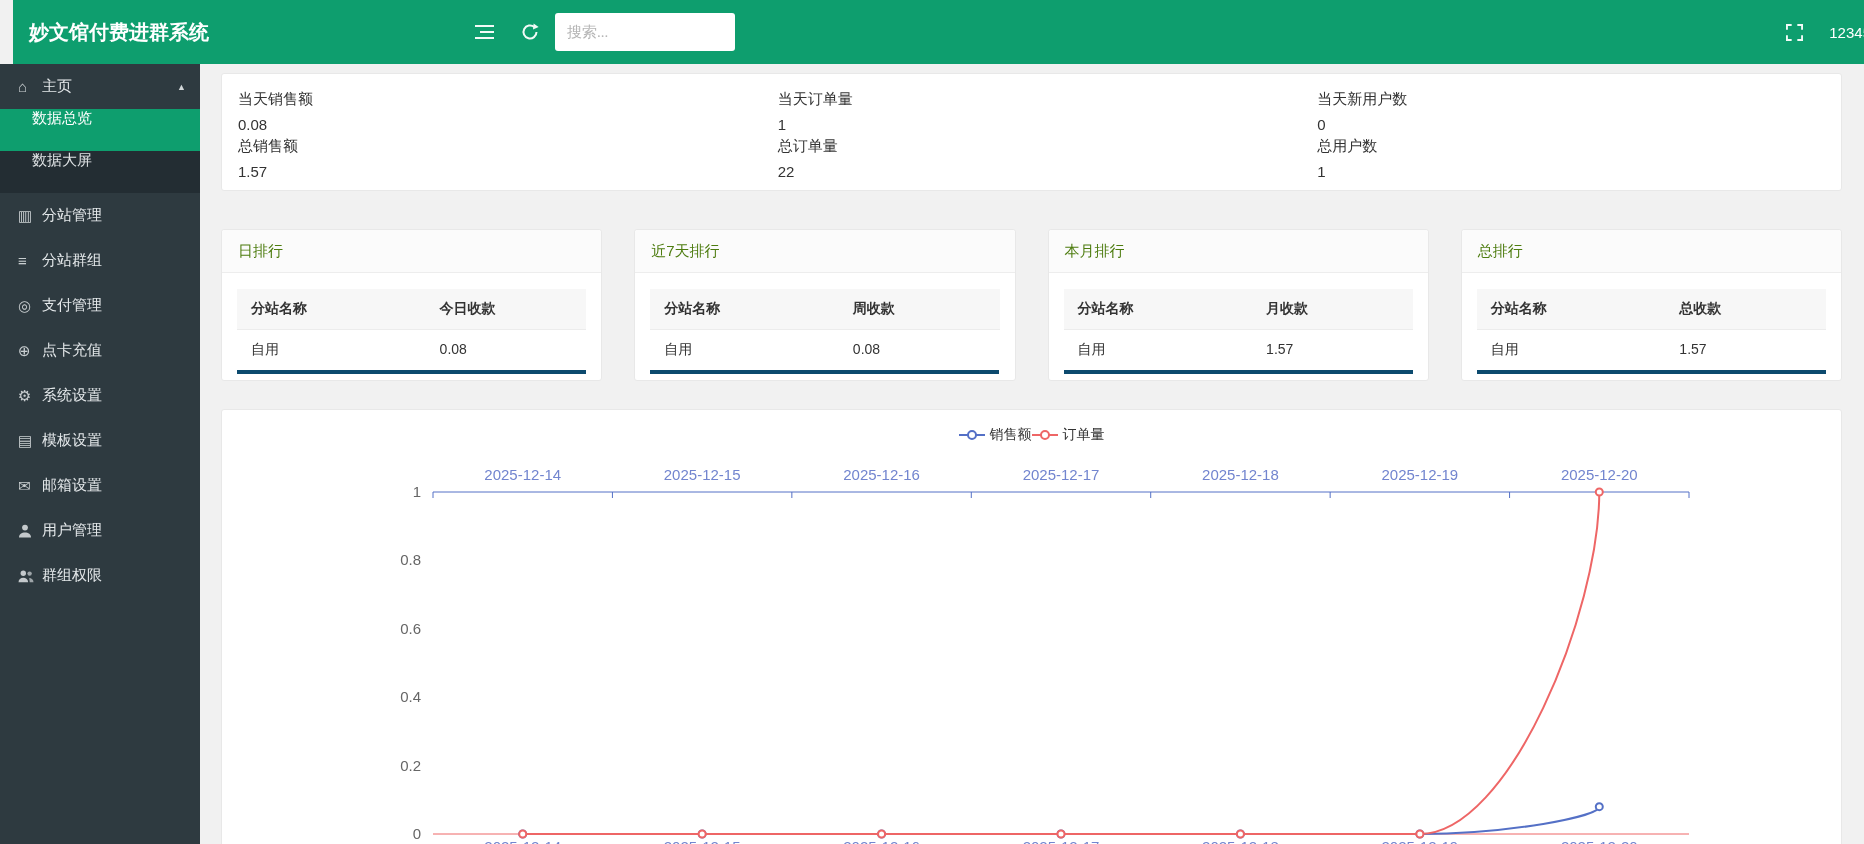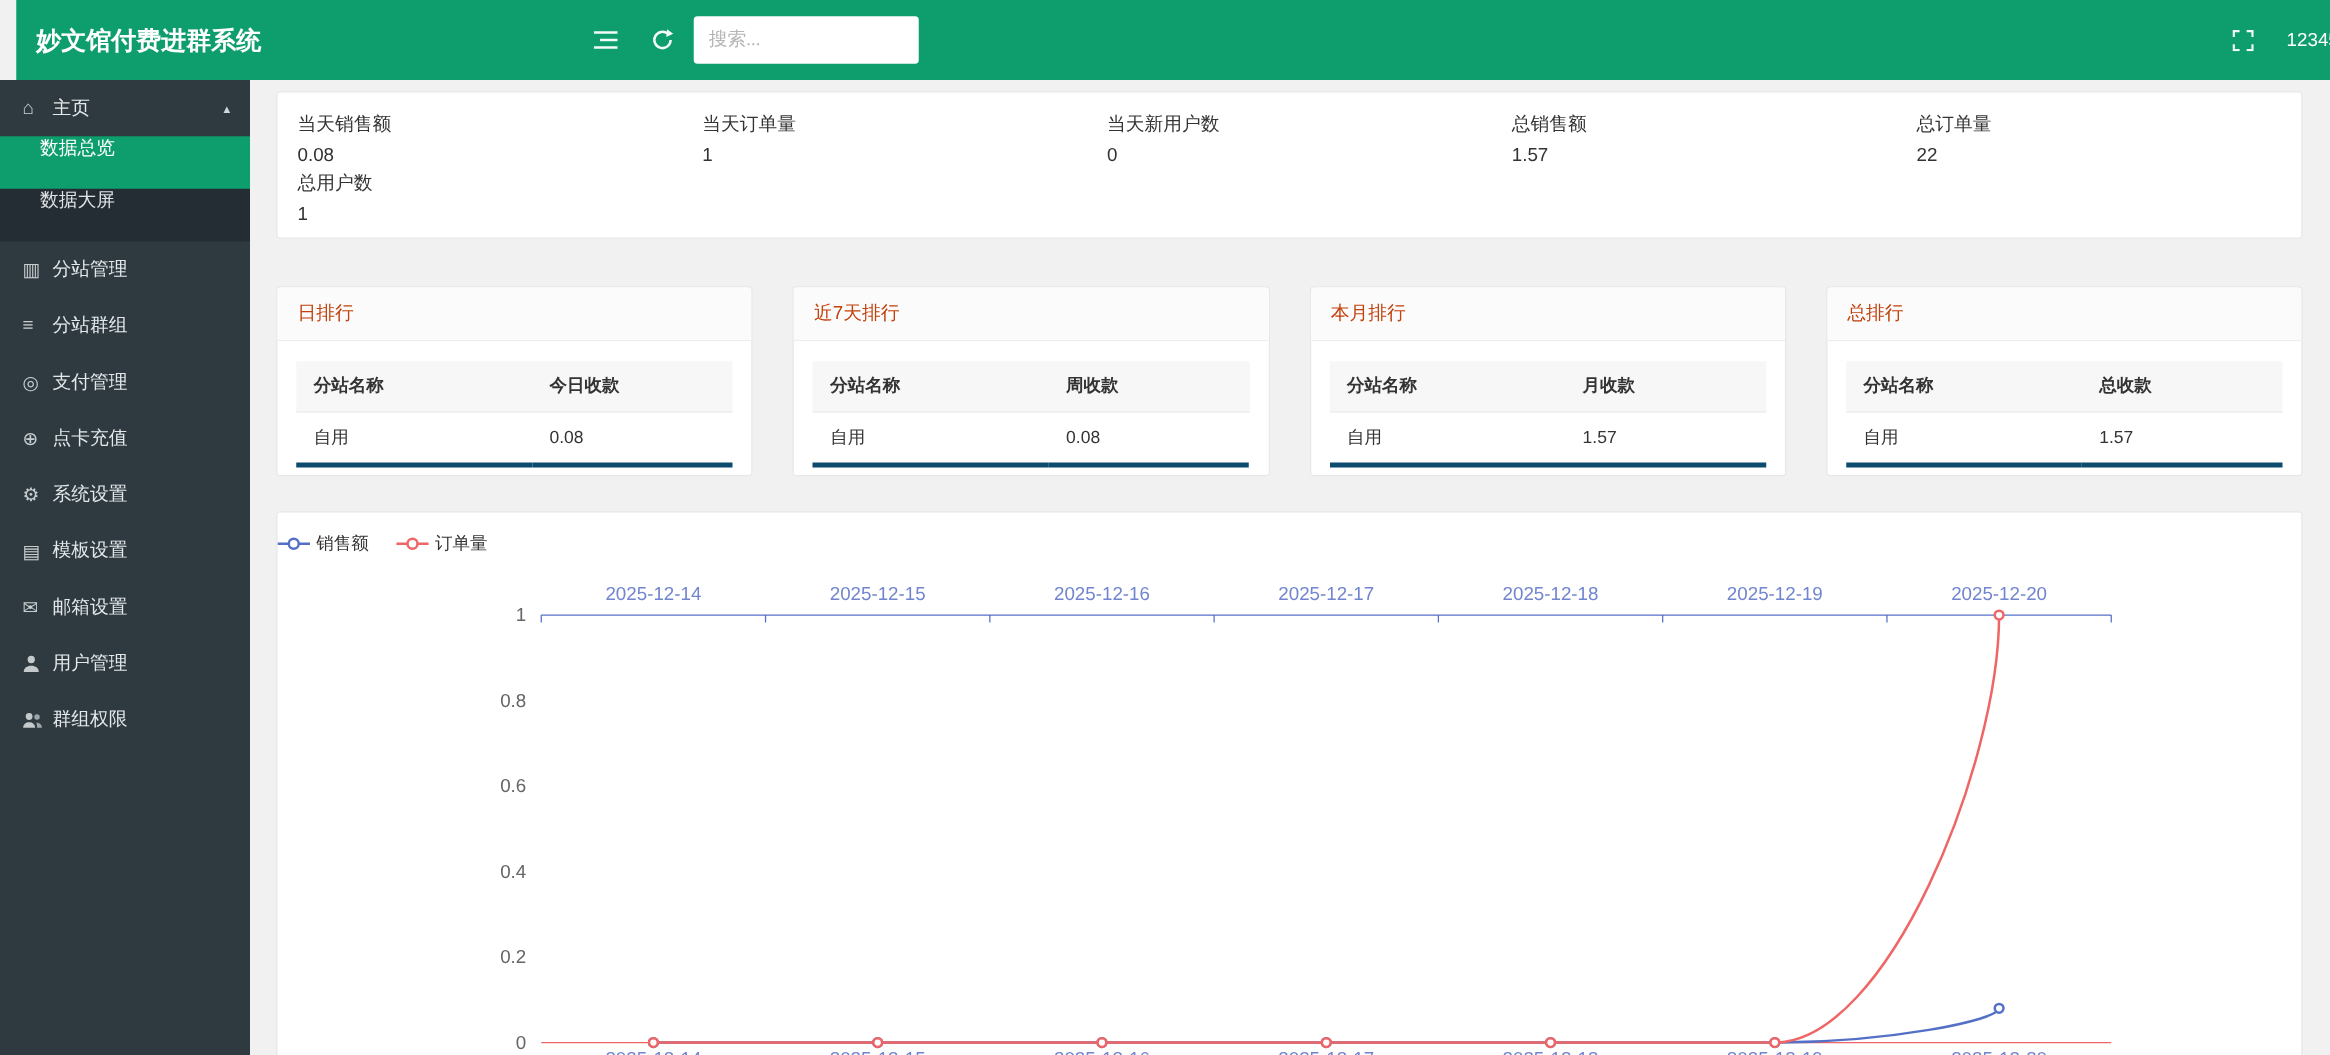--- a/index.html
+++ b/index.html
@@ -24,36 +24,36 @@
   .ico{width:24px;font-size:15px;opacity:.85;display:inline-flex;align-items:center}
   .chev{margin-left:auto;font-size:9px;opacity:.9}
   .submenu{background:var(--submenu-bg,#232d33)}
   .sub-item{height:42px;display:flex;padding-left:32px;font-size:15px;color:#dfe3e5;cursor:pointer}
   .sub-item.active{background:var(--accent,#0e9e6e);color:#fff}
 
   
   .main{position:absolute;left:200px;top:64px;right:0;bottom:0;padding:9px 22px 0 21px;overflow:hidden}
   .card{background:#fff;border:1px solid #e8e8e8;border-radius:3px}
 
-  .stats-card{height:118px;display:grid;grid-template-columns:1fr 1fr 1fr 1fr 1fr;grid-template-rows:1fr 1fr;padding:12px 0 14px}
+  .stats-card{height:118px;display:grid;grid-template-columns:1fr 1fr 1fr;grid-template-rows:1fr 1fr;padding:12px 0 14px}
   .stat-cell{padding:4px 0 0 16px}
   .stat-label{font-size:15px;color:#333}
   .stat-value{font-size:15px;color:#333;margin-top:7px}
 
   .ranks{display:flex;gap:32px;margin-top:38px}
   .rank-card{flex:1;height:152px}
-  .rank-title{height:43px;line-height:42px;padding-left:16px;font-size:15px;color:#c2410c;background:#fbfbfb;border-bottom:1px solid #ededed;border-radius:3px 3px 0 0}
+  .rank-title{height:43px;line-height:42px;padding-left:16px;font-size:15px;color:#4d7c0f;background:#fbfbfb;border-bottom:1px solid #ededed;border-radius:3px 3px 0 0}
   .rank-table{margin:16px 15px 0}
   .rt-head,.rt-row{display:grid;grid-template-columns:54% 46%;font-size:14px;color:#333}
   .rt-head{background:#f7f7f7;border-bottom:1px solid #ececec}
   .rt-head span{padding:11px 0 11px 14px;font-weight:bold}
   .rt-row span{padding:11px 0 11px 14px;border-bottom:4px solid #0c4a6e}
 
   .chart-card{margin-top:28px;height:450px}
-  .legend-row{height:50px;display:flex;align-items:center;justify-content:flex-start;gap:22px}
+  .legend-row{height:50px;display:flex;align-items:center;justify-content:center;}
   .legend-item{display:flex;align-items:center;gap:5px;font-size:14px;color:#333;cursor:pointer}
   #chart-svg{display:block}
 </style>
 </head>
 <body>
 
 <header class="topbar">
   <div class="brand">妙文馆付费进群系统</div>
 
   <div class="top-icon collapse-btn">

